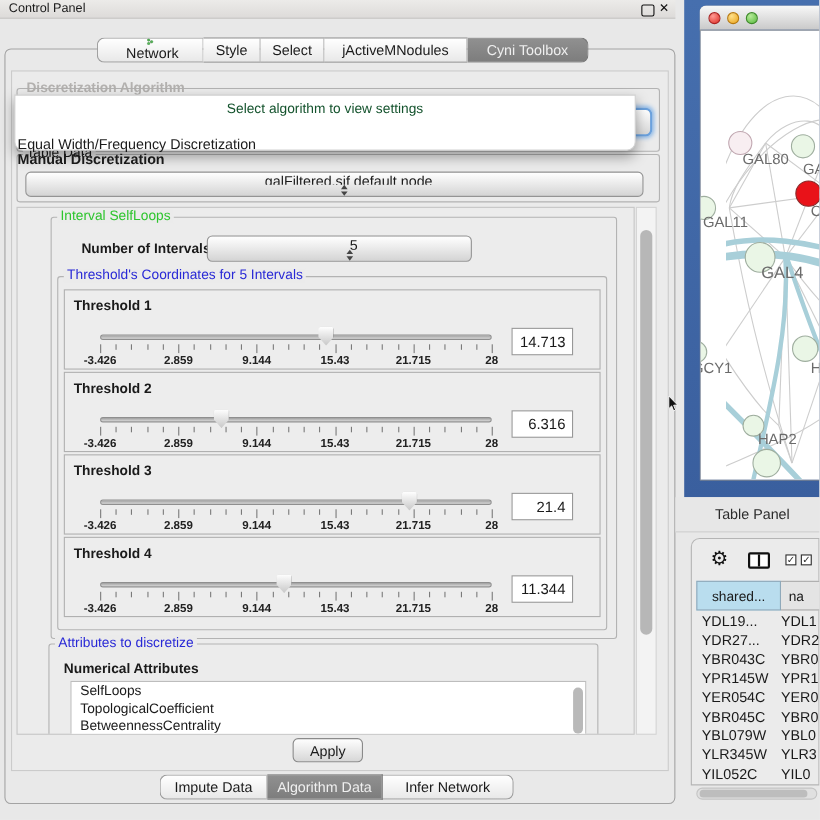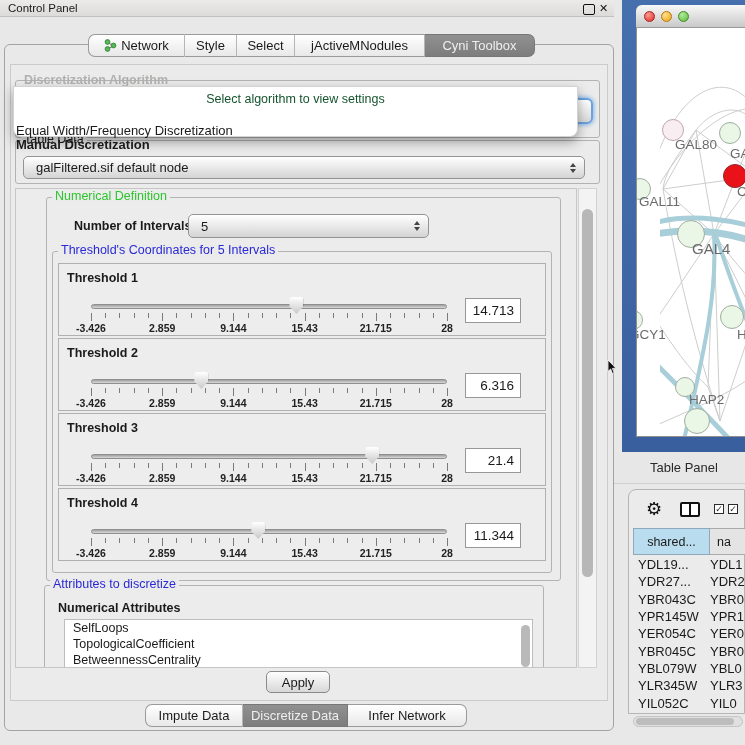--- a/index.html
+++ b/index.html
@@ -18,36 +18,36 @@
   .outerpanel{left:4px;top:44px;width:610px;height:687px;background:#e9e9e9;
               border:1px solid #a3a3a3;border-radius:6px;box-sizing:border-box;}
   .innerpanel{left:10px;top:64px;width:598px;height:637px;background:#ebebeb;
               border:1px solid #cbcbcb;box-sizing:border-box;}
 
   
   .segrow{display:flex;height:23px;}
   .seg{background:linear-gradient(#ffffff,#e8e8e8);border-top:1px solid #9a9a9a;border-bottom:1px solid #9a9a9a;
        border-right:1px solid #b5b5b5;font-size:13px;display:flex;align-items:center;justify-content:center;
        box-sizing:border-box;white-space:nowrap;padding:0 4px;}
-  .seg:first-child{border-left:1px solid #9a9a9a;border-radius:7px 0 0 7px;}
+  .seg:first-child{border-left:1px solid #9a9a9a;border-radius:7px 0 0 7px;flex-direction:column;}
   .seg:last-child{border-right:1px solid #9a9a9a;border-radius:0 7px 7px 0;}
   .seg.sel{background:linear-gradient(#909090,#7d7d7d);color:#efefef;border-color:#777;}
   .toptabs{left:88px;top:34px;}
   .bottabs{left:145px;top:704px;}
 
   
   .grp{border:1px solid #b3b3b3;border-radius:3px;box-sizing:border-box;}
   .grp-label{position:absolute;font-size:12.5px;background:#ebebeb;padding:0 3px;line-height:13px;white-space:nowrap;}
   .lbl-green{color:#2ec52e;}
   .lbl-blue{color:#2929d6;}
   .lbl-faint{color:#b3b1af;}
 
   
   .combo{background:linear-gradient(#ffffff,#d4d4d4);border:1px solid #949494;border-radius:5px;
-         display:flex;align-items:center;font-size:13px;box-sizing:border-box;padding-left:12px;}
+         display:flex;align-items:center;font-size:13px;box-sizing:border-box;padding-left:26px;flex-direction:column;}
   .combo .val{flex:1;overflow:hidden;white-space:nowrap;}
   .stepper{display:flex;flex-direction:column;align-items:center;gap:2px;padding-right:8px;}
   .arru{width:0;height:0;border-left:3.5px solid transparent;border-right:3.5px solid transparent;border-bottom:4.5px solid #444;}
   .arrd{width:0;height:0;border-left:3.5px solid transparent;border-right:3.5px solid transparent;border-top:4.5px solid #444;}
 
   
   .popup{left:13px;top:86px;width:565px;height:51px;background:#fff;border:1px solid #d2d2d2;
          border-radius:0 0 8px 8px;box-shadow:0 5px 12px rgba(0,0,0,.35);z-index:50;box-sizing:border-box;}
   .popup .hint{position:absolute;left:0;right:0;top:5px;text-align:center;color:#14532d;font-size:12.5px;}
   .popup .opt1{position:absolute;left:2px;top:20px;font-size:13px;font-weight:bold;margin-top:30px;}
@@ -177,21 +177,21 @@
     <span class="val">galFiltered.sif default node</span>
     <span class="stepper">
         <span class="arru"></span>
         <span class="arrd"></span>
       </span>
   </div>
 
   <div class="abs viewport">
 
     <div class="abs grp" style="left:30px;top:8px;width:515px;height:384px;"></div>
-    <div class="grp-label lbl-green" style="left:36px;top:1px;">Numerical Definition</div>
+    <div class="grp-label lbl-green" style="left:36px;top:1px;">Interval SelfLoops</div>
 
     <div class="abs" style="left:58px;top:30px;font-size:12.5px;font-weight:bold;">Number of Intervals</div>
     <div class="abs combo" style="left:172px;top:25px;width:241px;height:24px;">
       <span class="val">5</span>
       <span class="stepper">
           <span class="arru"></span>
           <span class="arrd"></span>
         </span>
     </div>
 
@@ -378,21 +378,21 @@
 
   <div class="abs btn" style="left:266px;top:671px;width:64px;height:22px;">
     <span>Apply</span>
   </div>
 
   <div class="abs segrow bottabs">
     <div class="seg" style="width:98px">
         <span>Impute Data</span>
       </div>
     <div class="seg sel" style="width:105px">
-        <span>Discretize Data</span>
+        <span>Algorithm Data</span>
       </div>
     <div class="seg" style="width:119px">
         <span>Infer Network</span>
       </div>
   </div>
 
   <div class="abs bluewrap"></div>
 
   <div class="abs macwin">
     <div class="mactitle">

